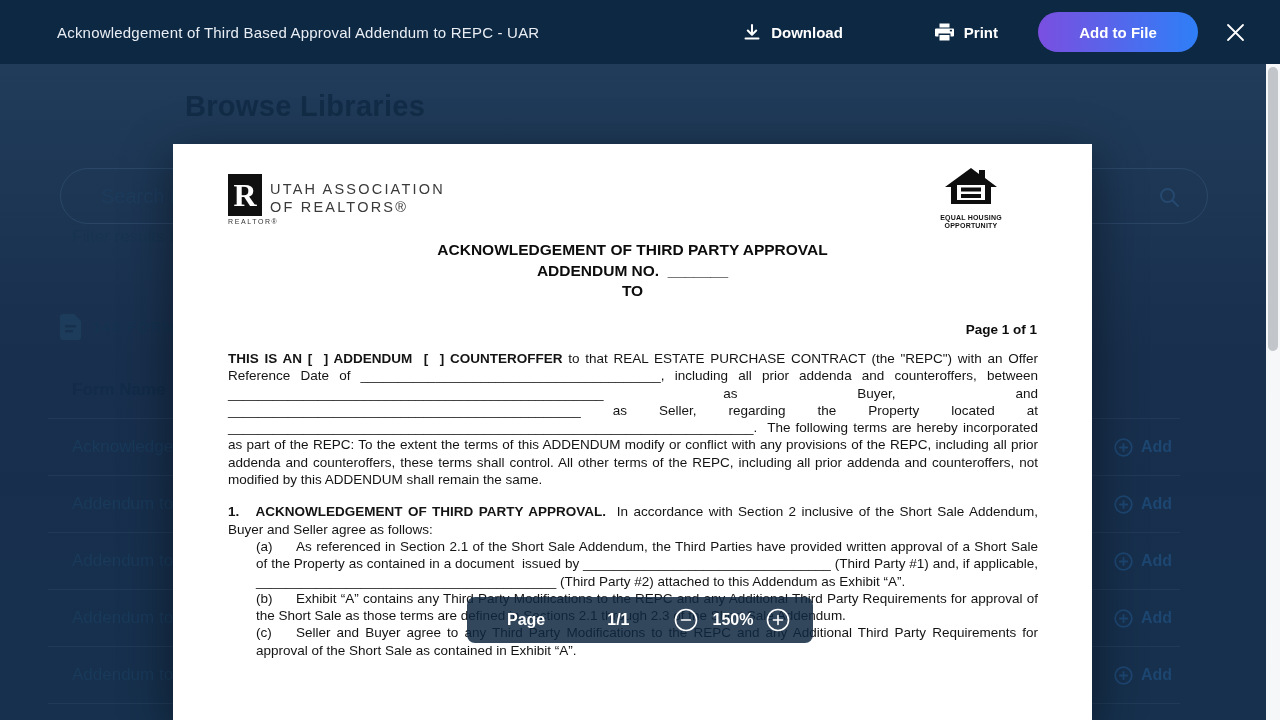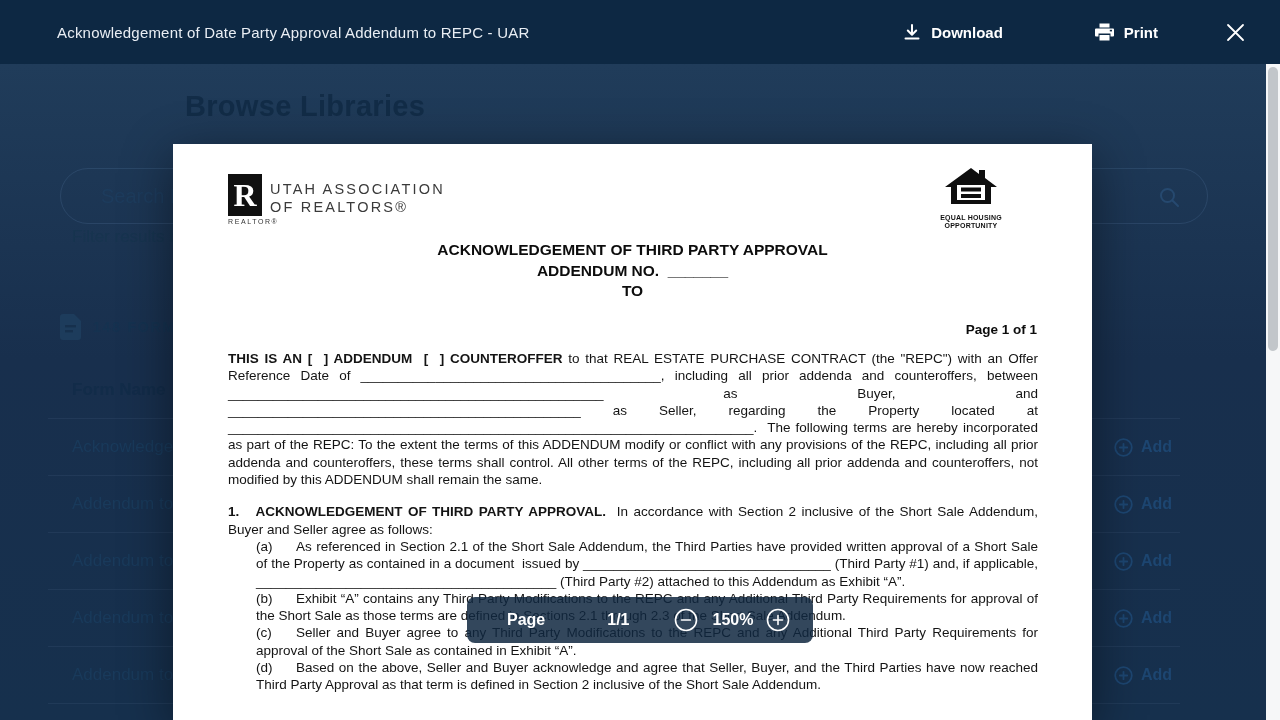--- a/index.html
+++ b/index.html
@@ -171,21 +171,20 @@
     <div>TO</div>
   </div>
   <div class="page-indicator">Page 1 of 1</div>
 
   <div class="doc-body">
     <p class="para1"><b>THIS IS AN [&nbsp;&nbsp;] ADDENDUM&nbsp; [&nbsp;&nbsp;] COUNTEROFFER</b><span> to that REAL ESTATE PURCHASE CONTRACT (the "REPC") with an Offer Reference Date of ________________________________________, including all prior addenda and counteroffers, between __________________________________________________ as Buyer, and _______________________________________________ as Seller, regarding the Property located at ______________________________________________________________________.&nbsp; The following terms are hereby incorporated as part of the REPC: To the extent the terms of this ADDENDUM modify or conflict with any provisions of the REPC, including all prior addenda and counteroffers, these terms shall control. All other terms of the REPC, including all prior addenda and counteroffers, not modified by this ADDENDUM shall remain the same.</span></p>
     <p><b>1.&nbsp;&nbsp;&nbsp;ACKNOWLEDGEMENT OF THIRD PARTY APPROVAL.</b><span>&nbsp; In accordance with Section 2 inclusive of the Short Sale Addendum, Buyer and Seller agree as follows:</span></p>
     <p class="item"><span class="tag">(a)</span><span>As referenced in Section 2.1 of the Short Sale Addendum, the Third Parties have provided written approval of a Short Sale of the Property as contained in a document&nbsp; issued by _________________________________ (Third Party #1) and, if applicable, ________________________________________ (Third Party #2) attached to this Addendum as Exhibit “A”.</span></p>
     <p class="item"><span class="tag">(b)</span><span>Exhibit “A” contains any Third Party Modifications to the REPC and any Additional Third Party Requirements for approval of the Short Sale as those terms are defined in Sections 2.1 through 2.3 of the Short Sale Addendum.</span></p>
     <p class="item"><span class="tag">(c)</span><span>Seller and Buyer agree to any Third Party Modifications to the REPC and any Additional Third Party Requirements for approval of the Short Sale as contained in Exhibit “A”.</span></p>
-    <p class="item"><span class="tag">(d)</span><span>Based on the above, Seller and Buyer acknowledge and agree that Seller, Buyer, and the Third Parties have now reached Third Party Approval as that term is defined in Section 2 inclusive of the Short Sale Addendum.</span></p>
   </div>
 </div>
 
 <div class="float-toolbar">
   <span class="t-page">Page</span>
   <span class="t-val">1/1</span>
   <button class="t-btn t-minus">
       <svg width="24" height="24" viewBox="0 0 24 24" fill="none" stroke="#fff" stroke-width="1.6" stroke-linecap="round">
         <circle cx="12" cy="12" r="10.5"></circle>
         <path d="M7.5 12h9"></path>
@@ -194,38 +193,39 @@
   <span class="t-zoom">150%</span>
   <button class="t-btn t-plus">
       <svg width="24" height="24" viewBox="0 0 24 24" fill="none" stroke="#fff" stroke-width="1.6" stroke-linecap="round">
         <circle cx="12" cy="12" r="10.5"></circle>
         <path d="M7.5 12h9M12 7.5v9"></path>
       </svg>
     </button>
 </div>
 
 <div class="topbar">
-  <div class="tb-title">Acknowledgement of Date Party Approval Addendum to REPC - UAR</div>
+  <div class="tb-title">Acknowledgement of Third Based Approval Addendum to REPC - UAR</div>
   <div class="tb-actions">
     <button class="tb-btn download">
       <svg width="18" height="18" viewBox="0 0 18 18" fill="none" stroke="#fff" stroke-width="2" stroke-linecap="round" stroke-linejoin="round">
           <path d="M9 2v9M4.8 7.5 9 11.7 13.2 7.5"></path>
           <path d="M2.5 15.5h13"></path>
         </svg>
       <span>Download</span>
     </button>
     <button class="tb-btn print">
       <svg width="19" height="18" viewBox="0 0 19 18" fill="#fff">
           <rect x="4.5" y="0.5" width="10" height="4"></rect>
           <path d="M1 5.5 h17 a1 1 0 0 1 1 1 v6 a1 1 0 0 1 -1 1 h-2.5 v-3 h-12 v3 h-2.5 a1 1 0 0 1 -1 -1 v-6 a1 1 0 0 1 1 -1 z"></path>
           <rect x="4.5" y="12" width="10" height="5.5"></rect>
           <rect x="14.8" y="6.8" width="2.2" height="1.6" fill="#0d2843"></rect>
         </svg>
       <span>Print</span>
     </button>
+    <button class="add-file-btn">Add to File</button>
     <button class="close-btn">
       <svg width="19" height="19" viewBox="0 0 19 19" fill="none" stroke="#fff" stroke-width="1.8" stroke-linecap="round">
           <path d="M2 2 L17 17 M17 2 L2 17"></path>
         </svg>
     </button>
   </div>
 </div>
 
 <div class="sb-track">
   <div class="sb-thumb"></div>

